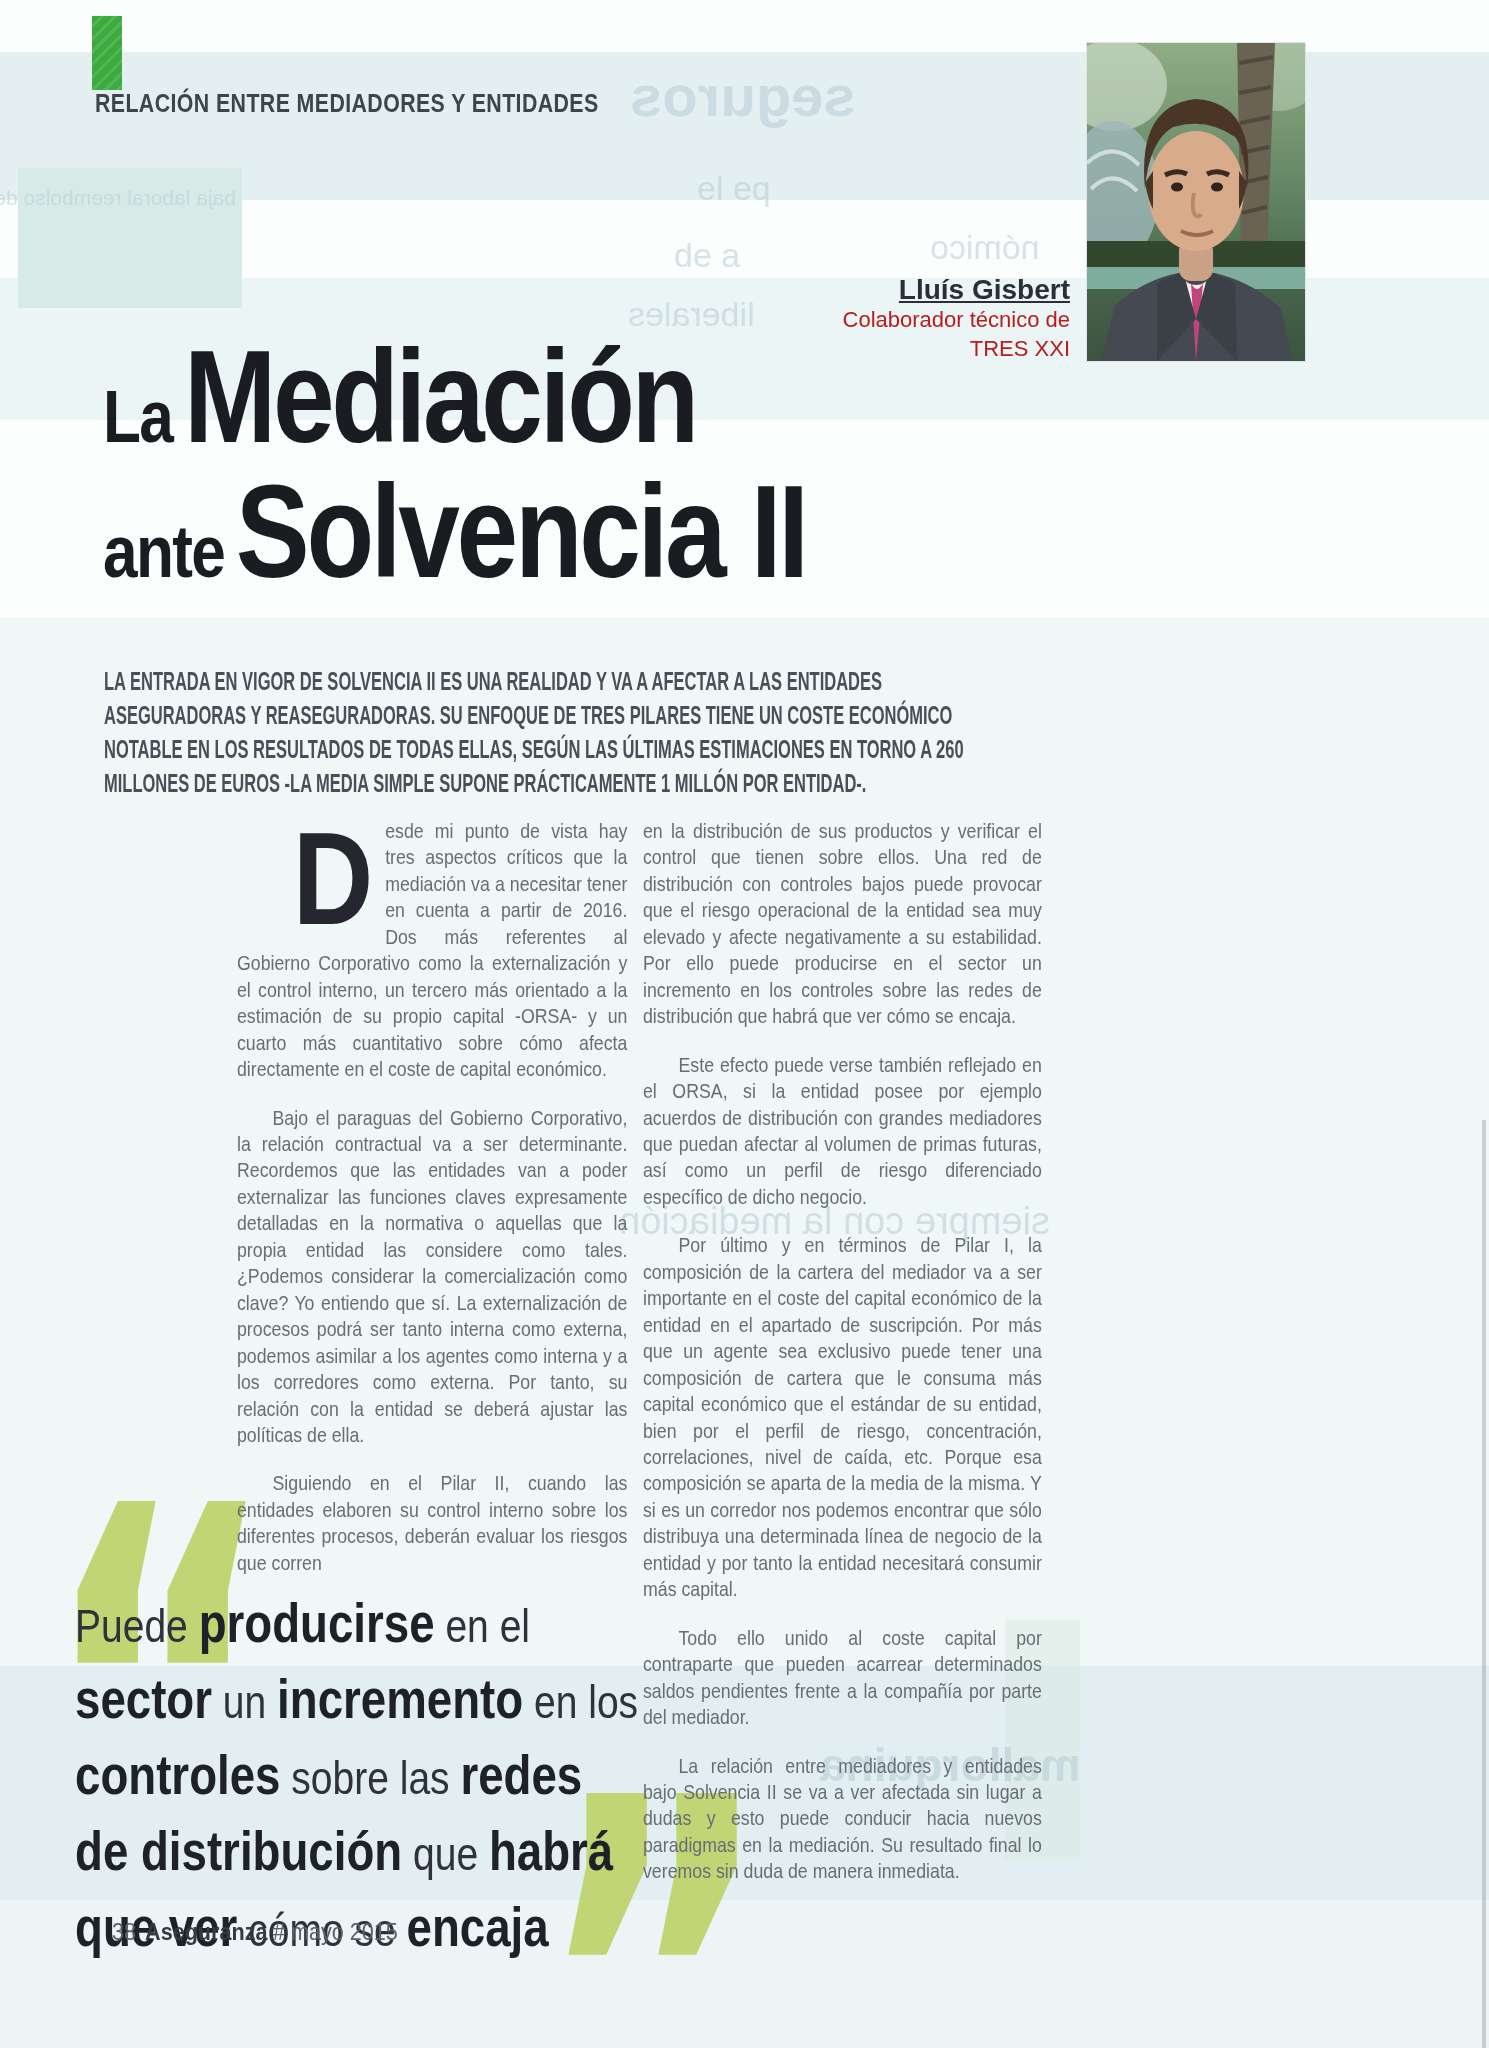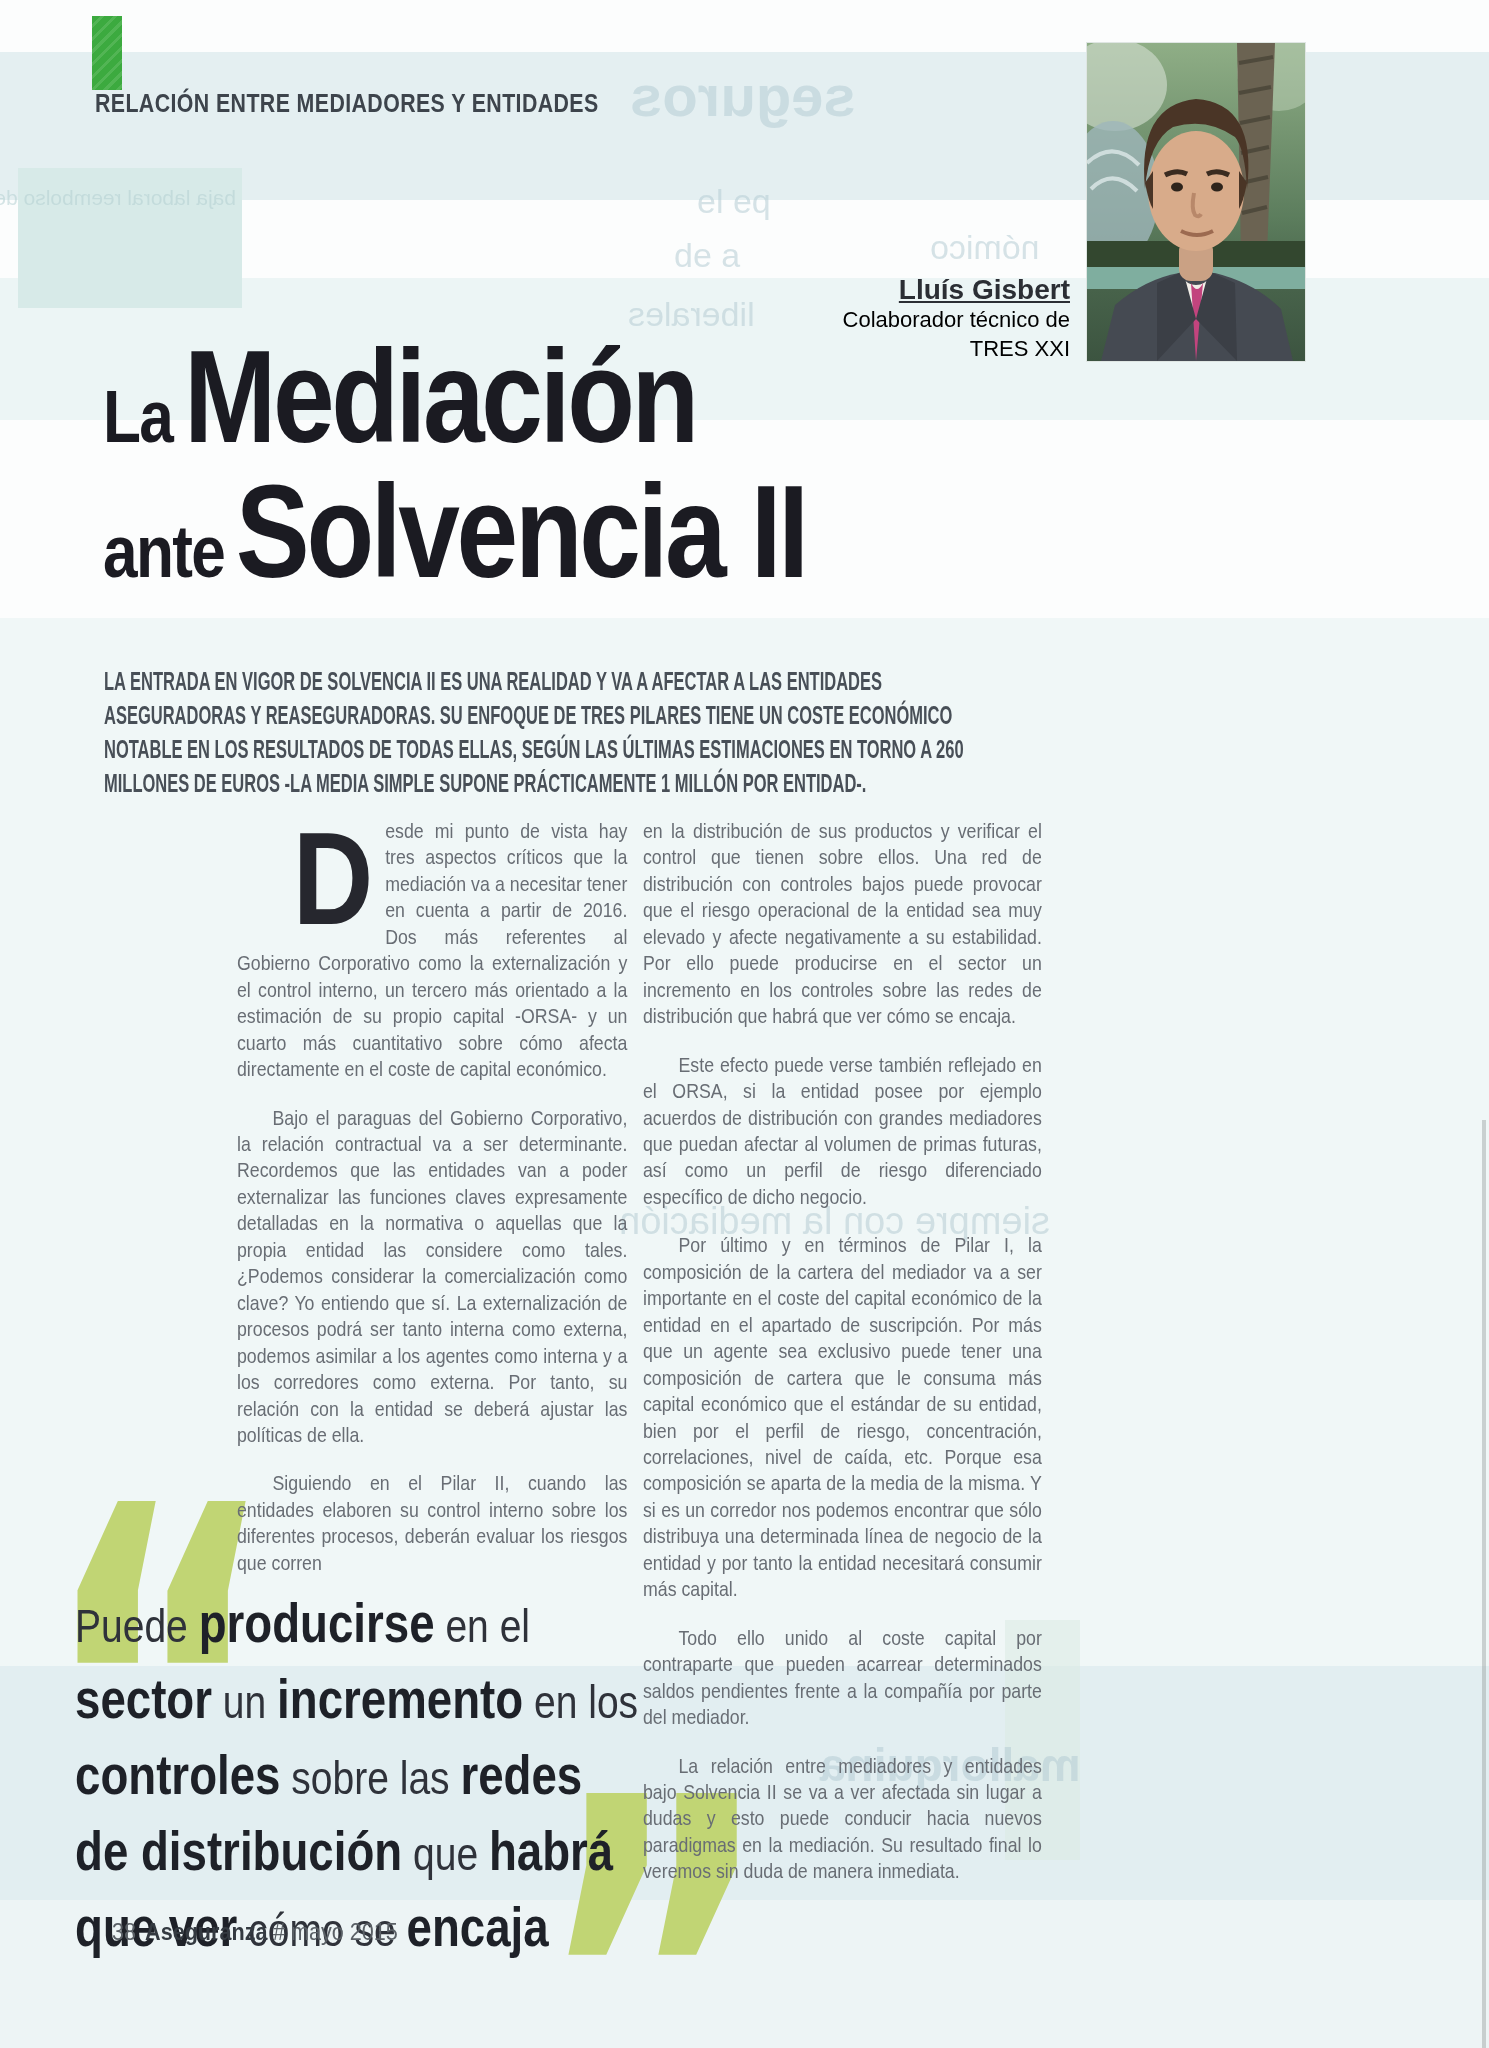--- a/index.html
+++ b/index.html
@@ -16,21 +16,21 @@
   .band-bottom{top:1666px;height:234px;background:#e2eef1;}
   .band-footer{top:1900px;height:148px;background:#edf4f5;}
   .teal-box{position:absolute;left:18px;top:168px;width:224px;height:140px;background:#d7eae8;z-index:0;}
   .ghost-rect{position:absolute;left:1005px;top:1620px;width:75px;height:240px;background:#dcebe5;opacity:.6;z-index:0;}
   .edge-line{position:absolute;left:1482px;top:1120px;width:4px;height:928px;background:#9aa0a0;opacity:.45;z-index:3;}
 
   
   #ghosts .ghost{position:absolute;z-index:1;color:#b6cdd4;opacity:.55;white-space:pre;}
   #ghosts .mirror{transform:scaleX(-1);}
   #ghosts .g1{left:630px;top:62px;font-size:58px;font-weight:bold;}
-  #ghosts .g2{left:697px;top:182px;font-size:34px;}
+  #ghosts .g2{left:697px;top:169px;font-size:34px;}
   #ghosts .g3{left:930px;top:228px;font-size:34px;}
   #ghosts .g4{left:674px;top:236px;font-size:34px;}
   #ghosts .g5{left:628px;top:295px;font-size:34px;}
   #ghosts .g6{left:640px;top:1200px;font-size:38px;width:410px;text-align:center;}
   #ghosts .g7{left:820px;top:1738px;font-size:46px;font-weight:bold;}
   #ghosts .g8{left:26px;top:182px;width:210px;font-size:21px;line-height:1.55;text-align:right;color:#b4d0d2;}
 
   
   .green-square{
     position:absolute;left:92px;top:16px;width:30px;height:74px;z-index:2;
@@ -42,21 +42,21 @@
     white-space:nowrap;transform:scaleX(.82);transform-origin:0 0;
   }
 
   
   .photo{position:absolute;left:1086px;top:42px;width:218px;height:318px;z-index:2;
     border:1px solid #dfe6e3;box-sizing:content-box;}
 
   
   .author{position:absolute;left:600px;top:274px;width:470px;text-align:right;z-index:2;}
   .author .name{font-size:28px;font-weight:bold;color:#2b2e34;line-height:1.15;text-decoration:underline;}
-  .author .role{font-size:22px;color:#000000;line-height:1.3;}
+  .author .role{font-size:22px;color:#b91c1c;line-height:1.3;}
 
   
   .headline{position:absolute;left:103px;top:330px;z-index:2;color:#1b1b22;
     transform:scaleX(.84);transform-origin:0 0;white-space:nowrap;}
   .t-line{line-height:1.02;}
   .t-small{font-size:74px;font-weight:bold;letter-spacing:-2px;margin-right:14px;}
   .t-big{font-size:132px;font-weight:bold;letter-spacing:-4px;}
 
   
   .standfirst{position:absolute;left:104px;top:664px;z-index:2;

